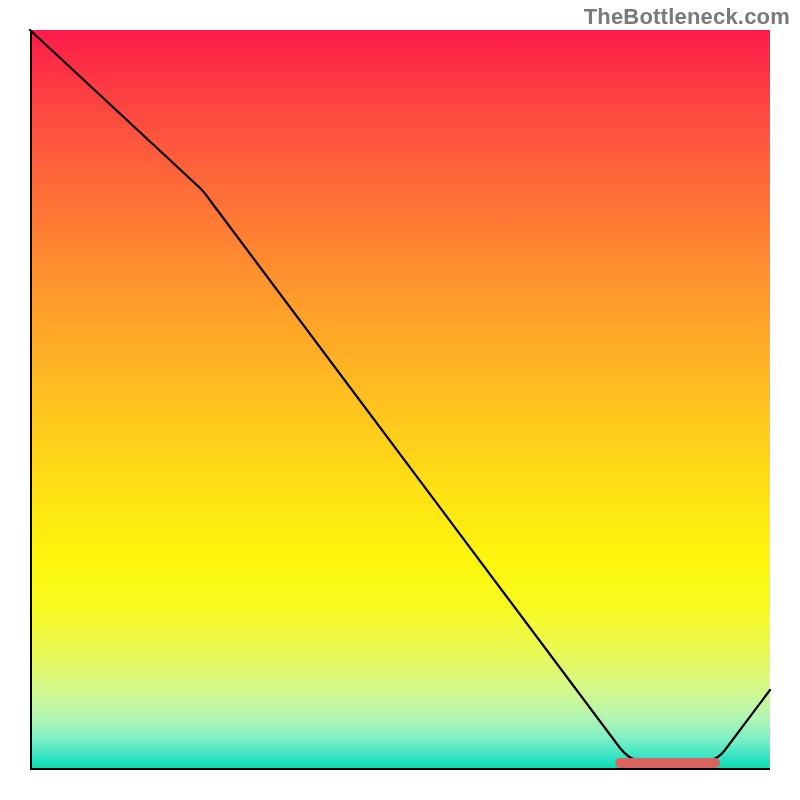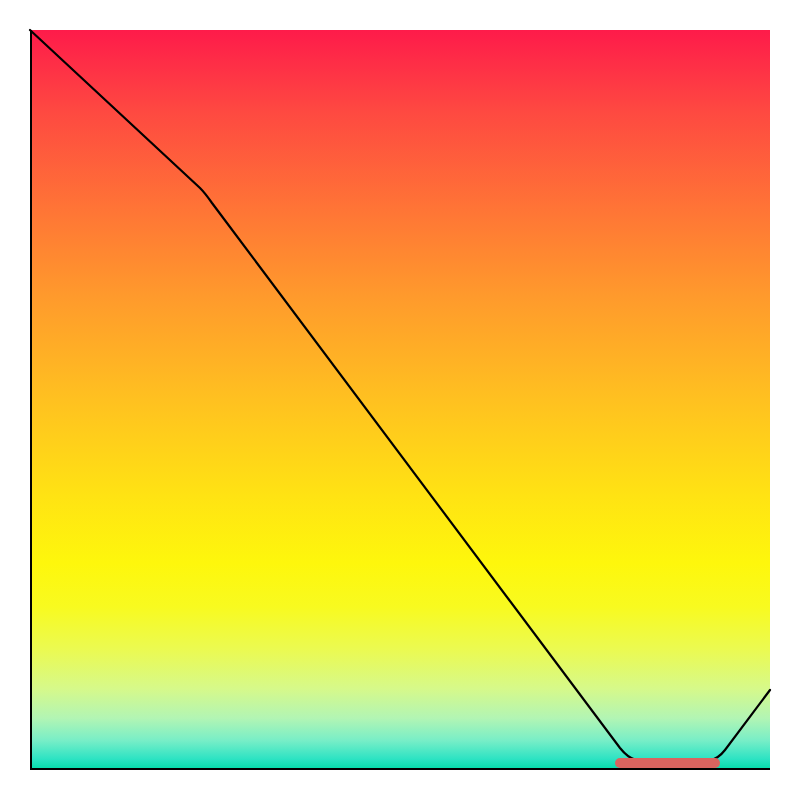--- a/index.html
+++ b/index.html
@@ -90,20 +90,21 @@
     position: absolute;
     height: 10px;
     background: #d9645f;
     border-radius: 5px;
   }
 </style>
 </head>
 <body>
 <div class="wrap">
 
+  <div class="attribution">TheBottleneck.com</div>
 
   <div class="plot">
     <div class="gradient"></div>
 
     <svg class="curve" viewBox="0 0 740 740" preserveAspectRatio="none">
 
       <path d="M0 0 L170 158 Q175 163 182 173 L590 718 Q598 728 606 730 L680 730 Q688 729 695 720 L740 660"></path>
     </svg>
 
     <div class="marker" style="left:585px; bottom:2px; width:105px;"></div>

